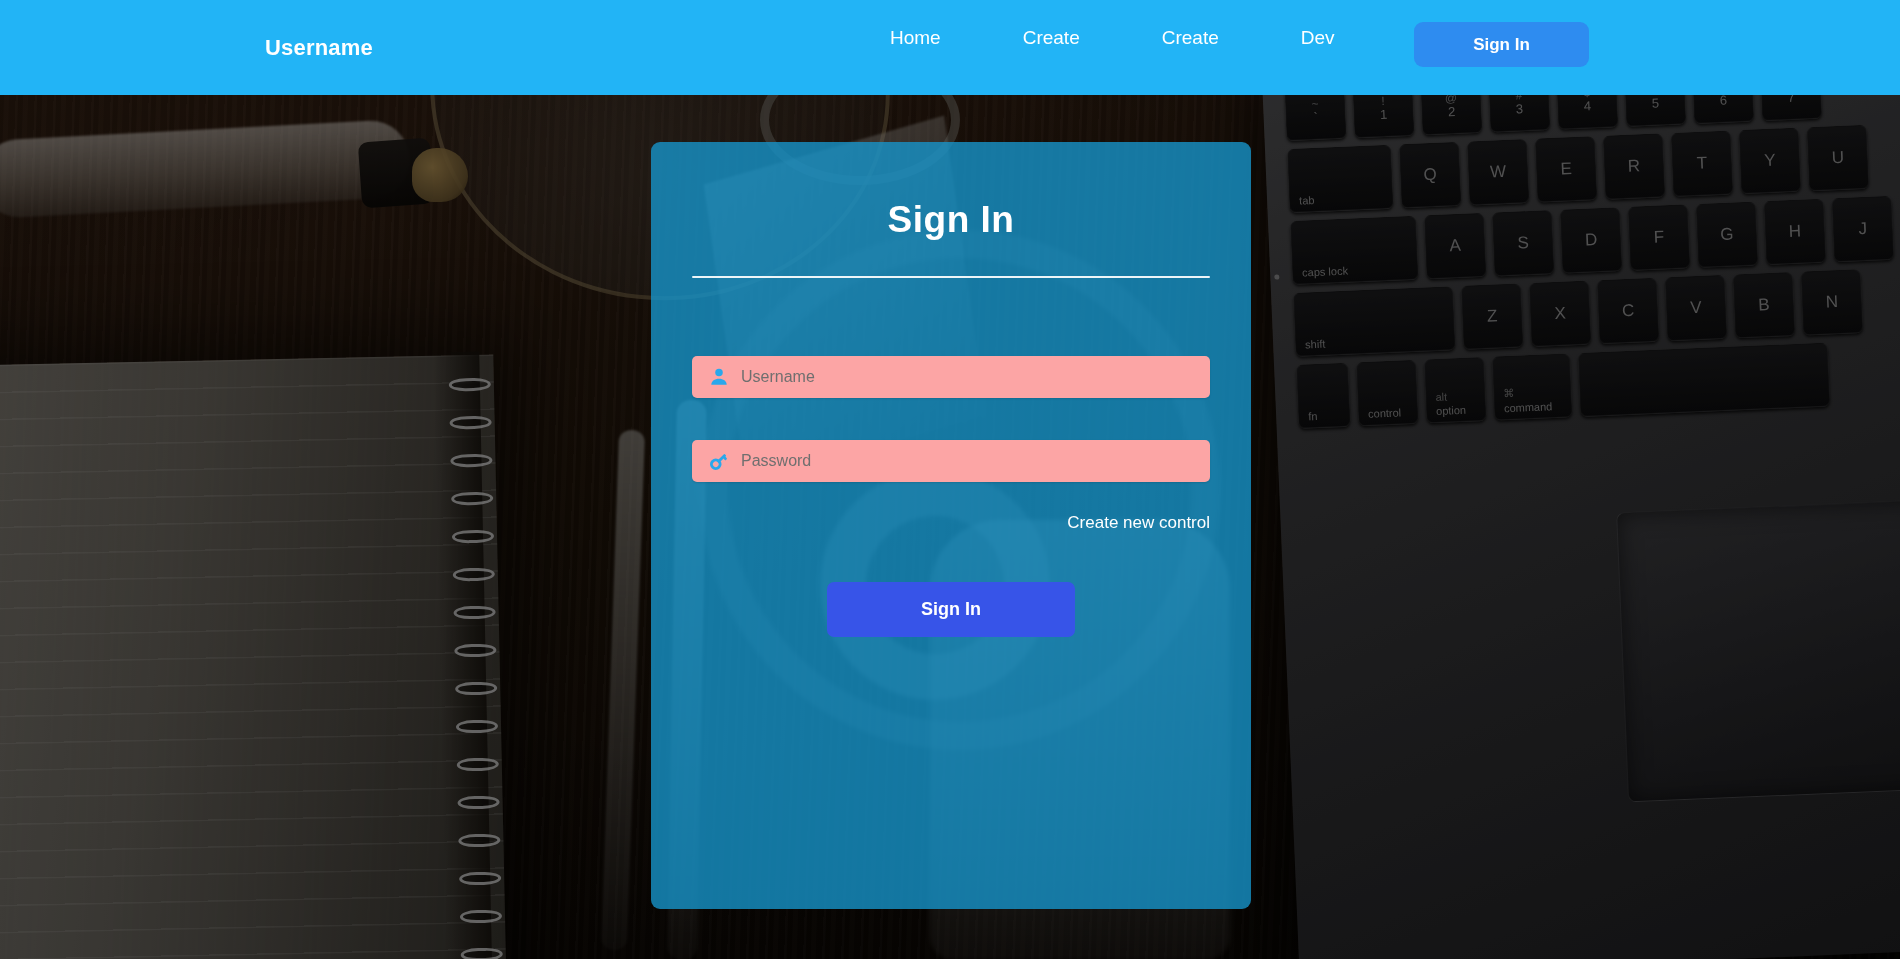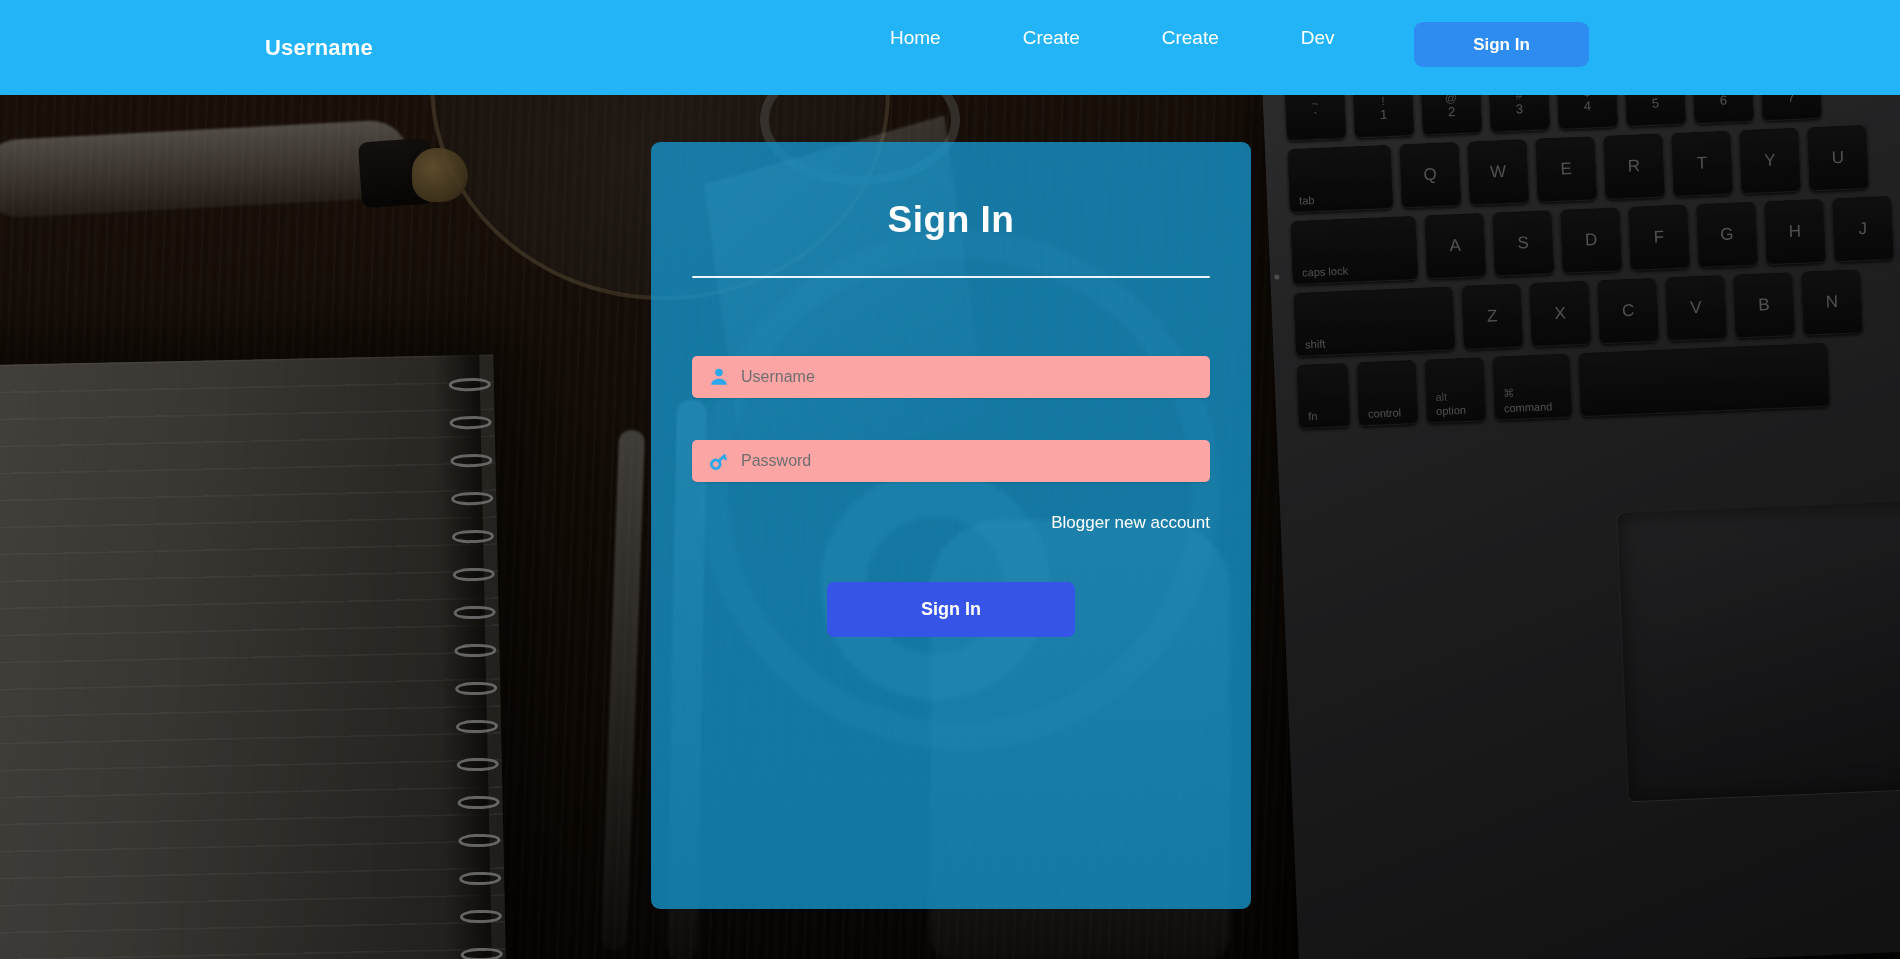--- a/index.html
+++ b/index.html
@@ -494,20 +494,20 @@
       <span class="field-icon">
         <svg width="22" height="22" viewBox="0 0 24 24" aria-hidden="true" style="transform: rotate(-45deg);">
           <circle cx="7" cy="12" r="4.7" fill="none" stroke="#29a8ec" stroke-width="3.2"></circle>
           <rect x="10.4" y="10.5" width="11.4" height="3.1" rx="1.1" fill="#29a8ec"></rect>
           <rect x="17.3" y="13.0" width="2.9" height="3.6" rx="1" fill="#29a8ec"></rect>
         </svg>
       </span>
       <input class="field-input" type="password" autocomplete="off" placeholder="Password" style="">
     </div>
 
-    <a class="create-link" href="#">Blogger new account</a>
+    <a class="create-link" href="#">Create new control</a>
 
     <div class="submit-wrap">
       <button class="submit-btn" type="submit">Sign In</button>
     </div>
   </form>
 
 </div>
 
 </body></html>

